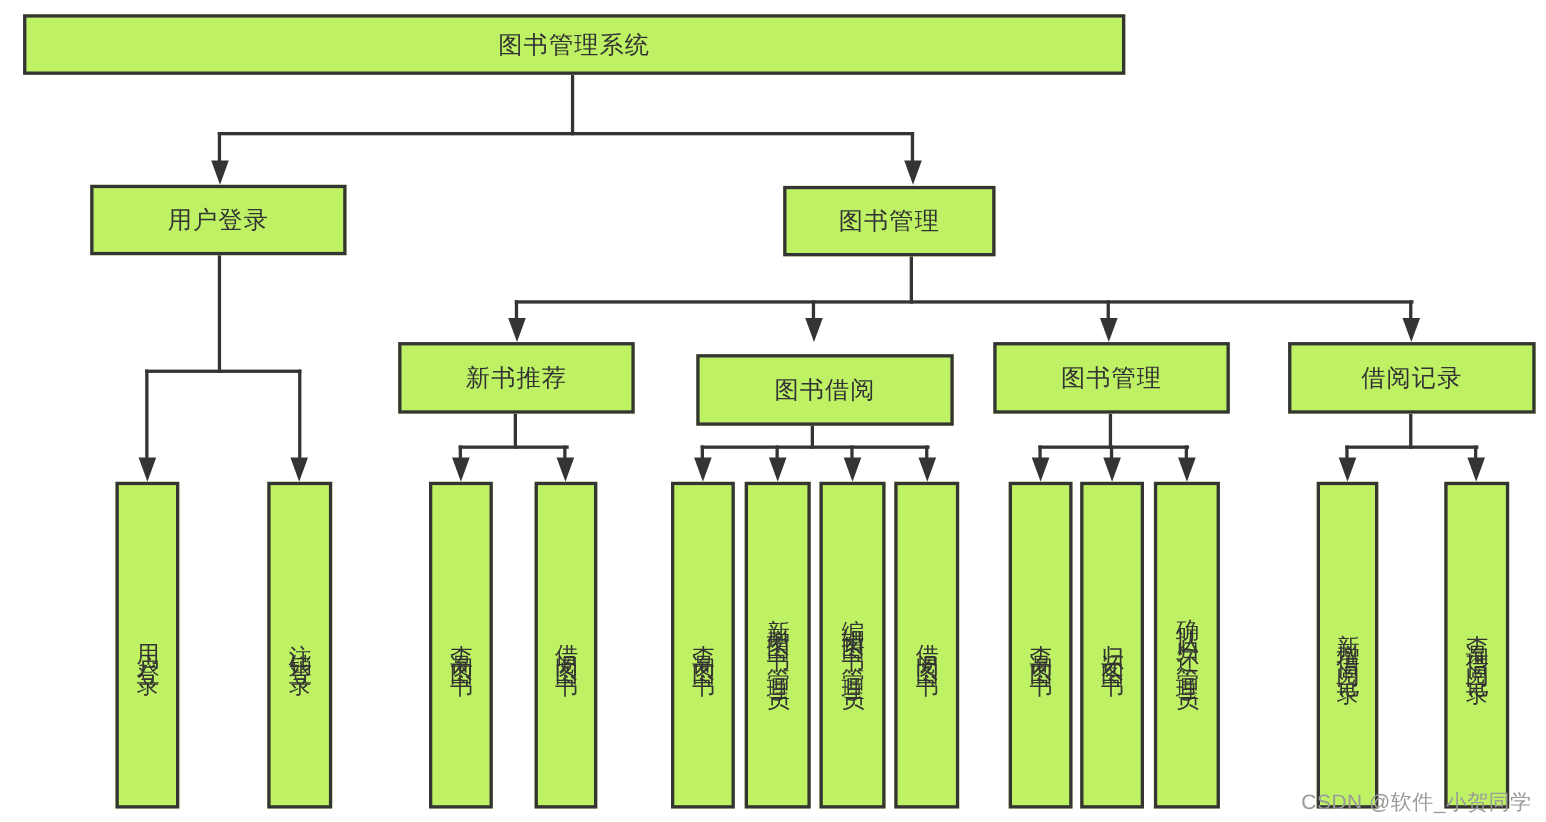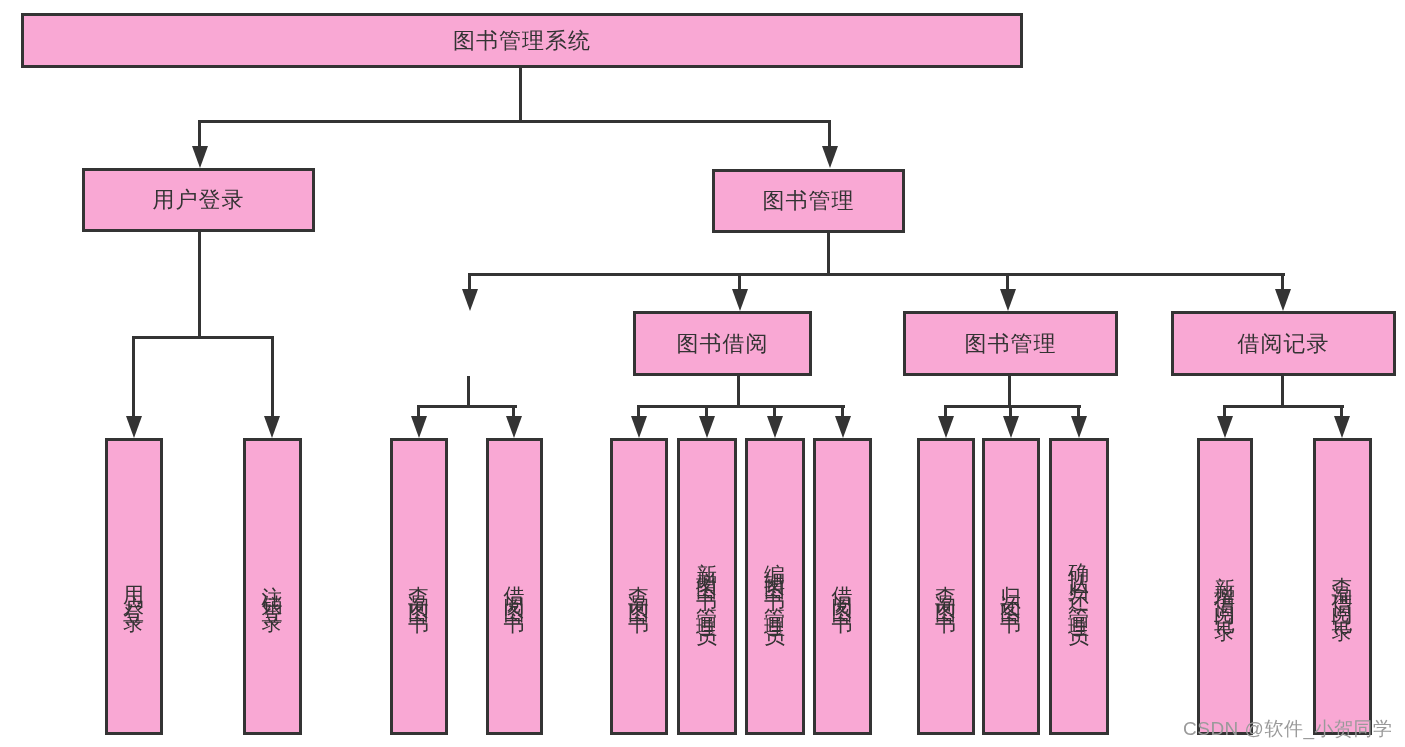--- a/index.html
+++ b/index.html
@@ -1,21 +1,21 @@
 <!DOCTYPE html>
 <html><head>
 <meta charset="utf-8">
 <style>
   html,body{margin:0;padding:0;background:#fff;}
   #stage{
     position:relative;width:1405px;height:747px;background:#ffffff;overflow:hidden;
     font-family:"Liberation Sans",sans-serif;color:#333333;
   }
   .box{
-    position:absolute;box-sizing:border-box;border:3px solid #343434;background:#f9a8d4;
+    position:absolute;box-sizing:border-box;border:3px solid #343434;background:#bef264;
     display:flex;align-items:center;justify-content:center;z-index:2;
   }
   .hbox span{font-size:22px;letter-spacing:1px;white-space:nowrap;}
   .vbox span{
     writing-mode:vertical-rl;font-size:21px;letter-spacing:9px;line-height:1;
     white-space:nowrap;
   }
   .vline,.hline{position:absolute;background:#343434;z-index:1;}
   .vline{width:3px;}
   .hline{height:3px;}
@@ -39,22 +39,25 @@
   </div>
 
   <div class="box hbox" style="left:82px;top:168px;width:233px;height:64px">
     <span>用户登录</span>
   </div>
 
   <div class="box hbox" style="left:712px;top:169px;width:193px;height:64px">
     <span>图书管理</span>
   </div>
 
+  <div class="box hbox" style="left:362px;top:311px;width:215px;height:65px">
+    <span>新书推荐</span>
+  </div>
 
-  <div class="box hbox" style="left:633px;top:311px;width:179px;height:65px">
+  <div class="box hbox" style="left:633px;top:322px;width:234px;height:65px">
     <span>图书借阅</span>
   </div>
 
   <div class="box hbox" style="left:903px;top:311px;width:215px;height:65px">
     <span>图书管理</span>
   </div>
 
   <div class="box hbox" style="left:1171px;top:311px;width:225px;height:65px">
     <span>借阅记录</span>
   </div>

